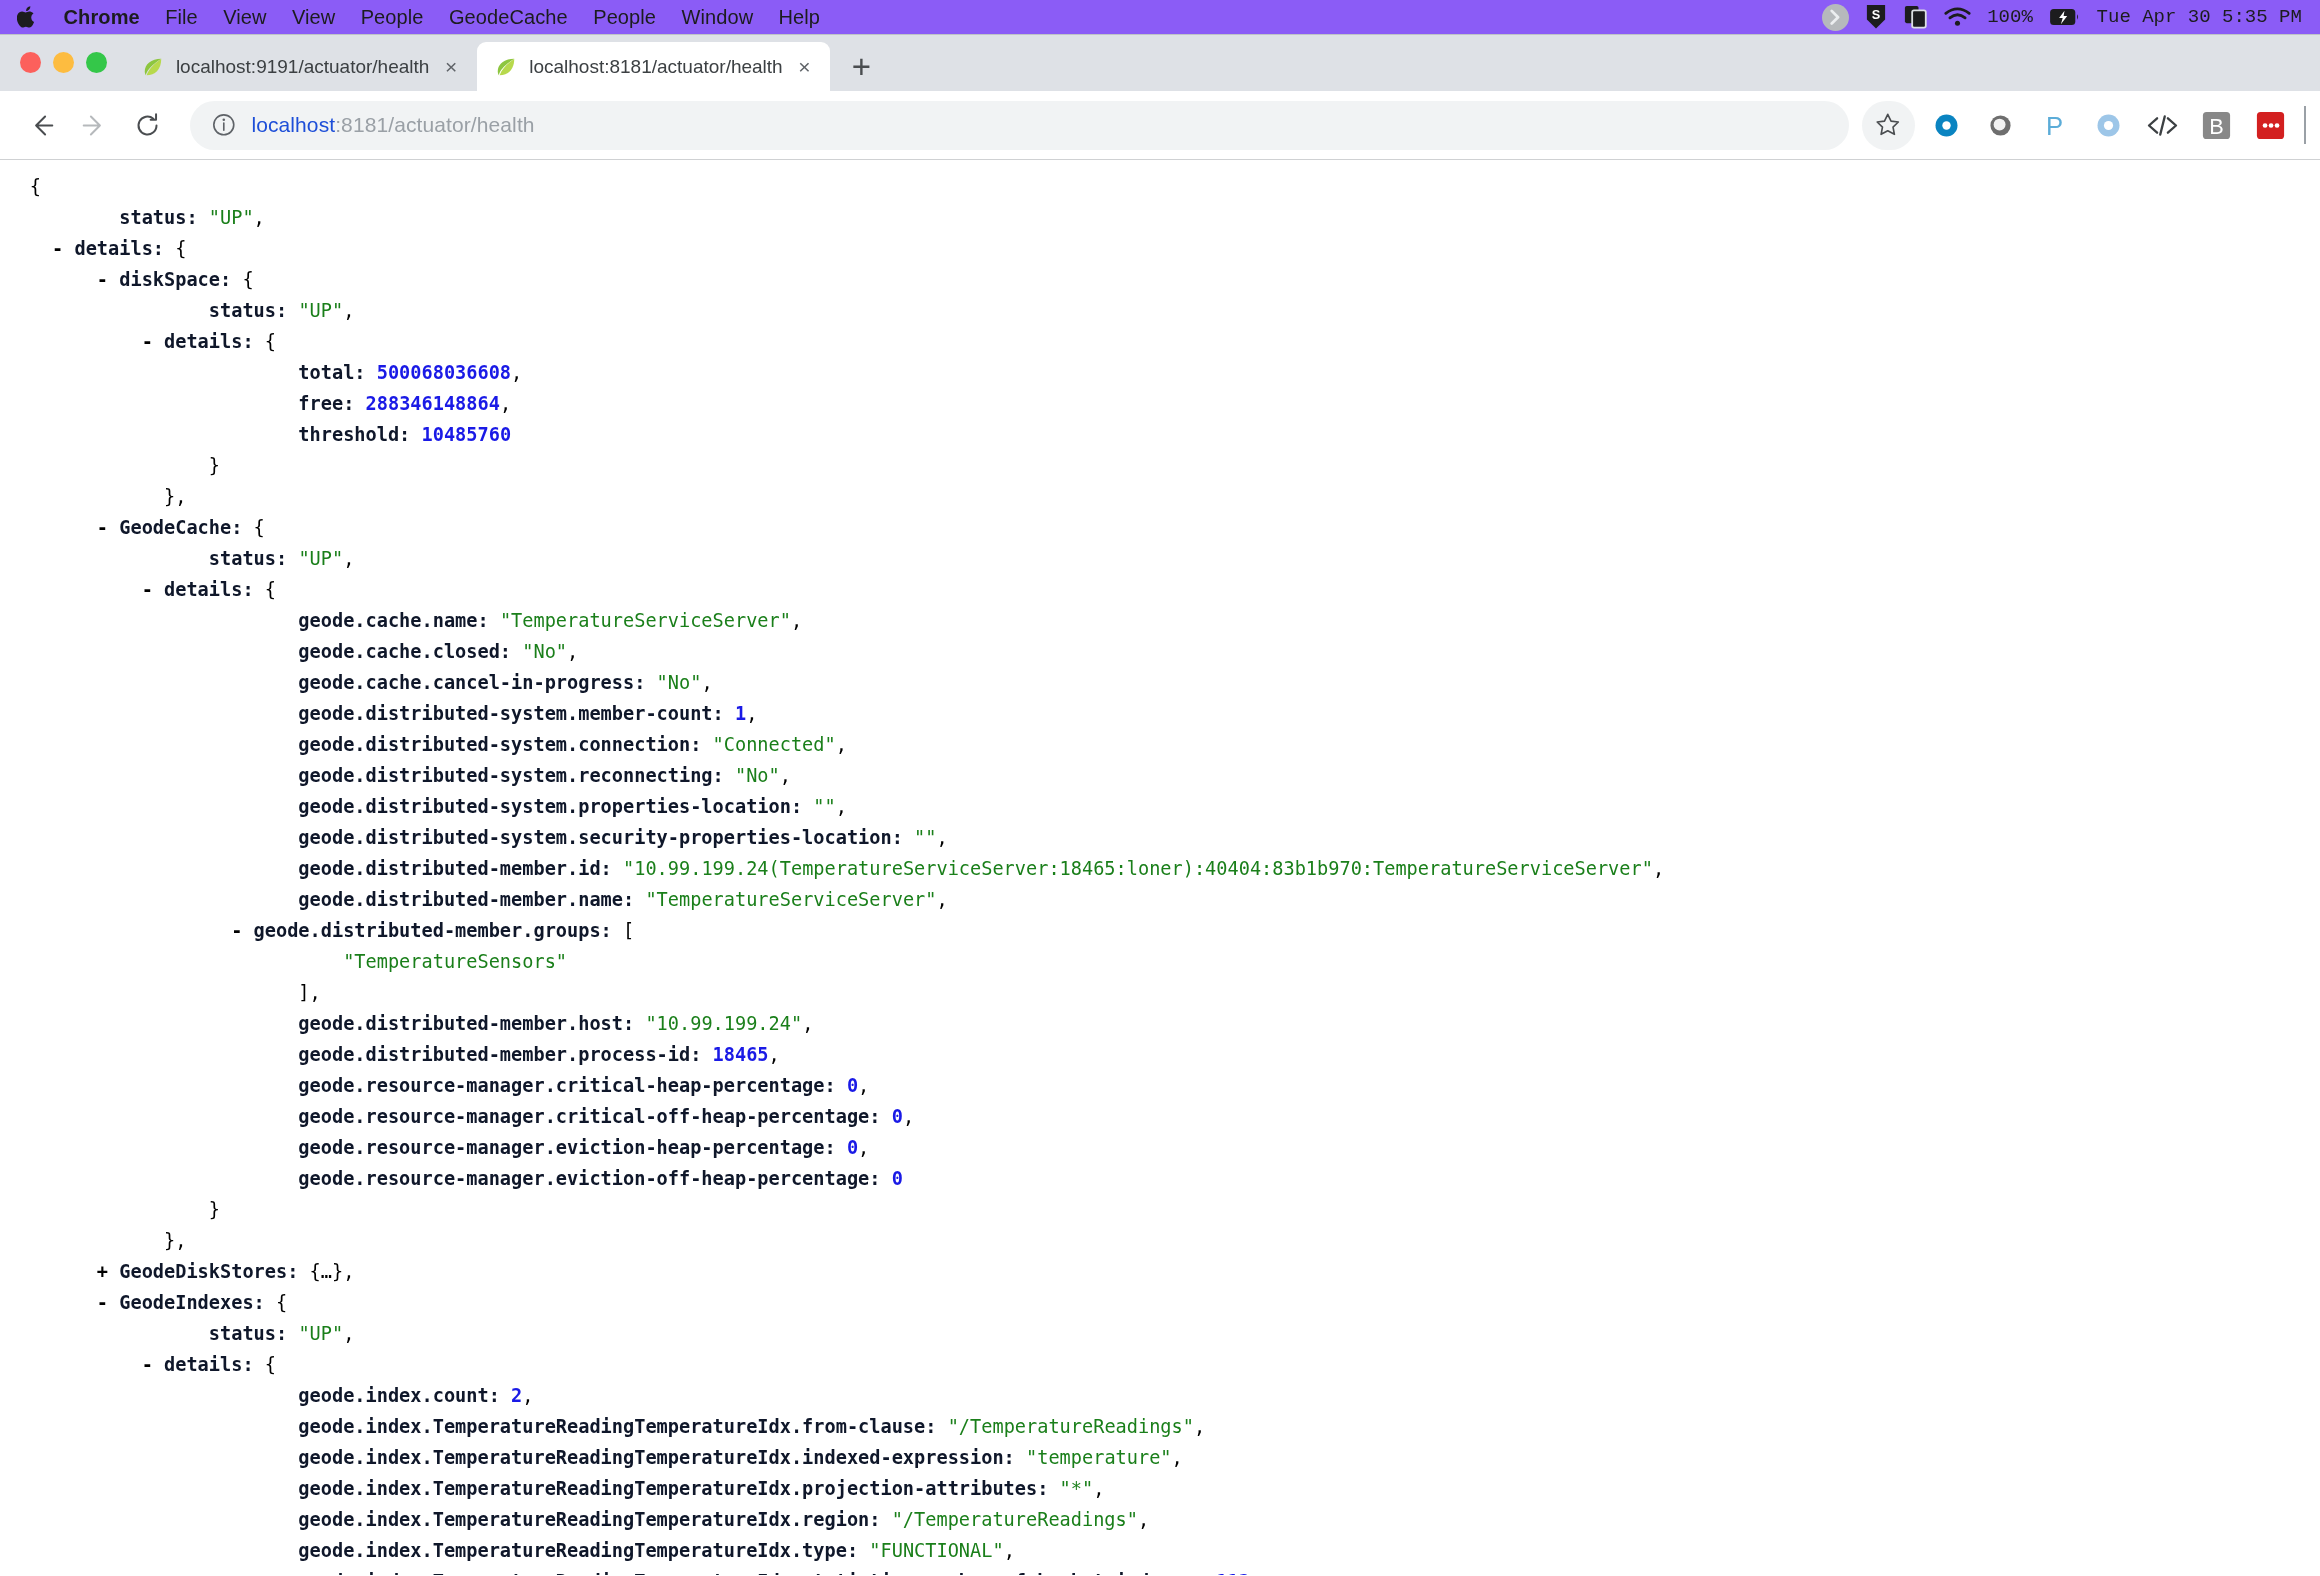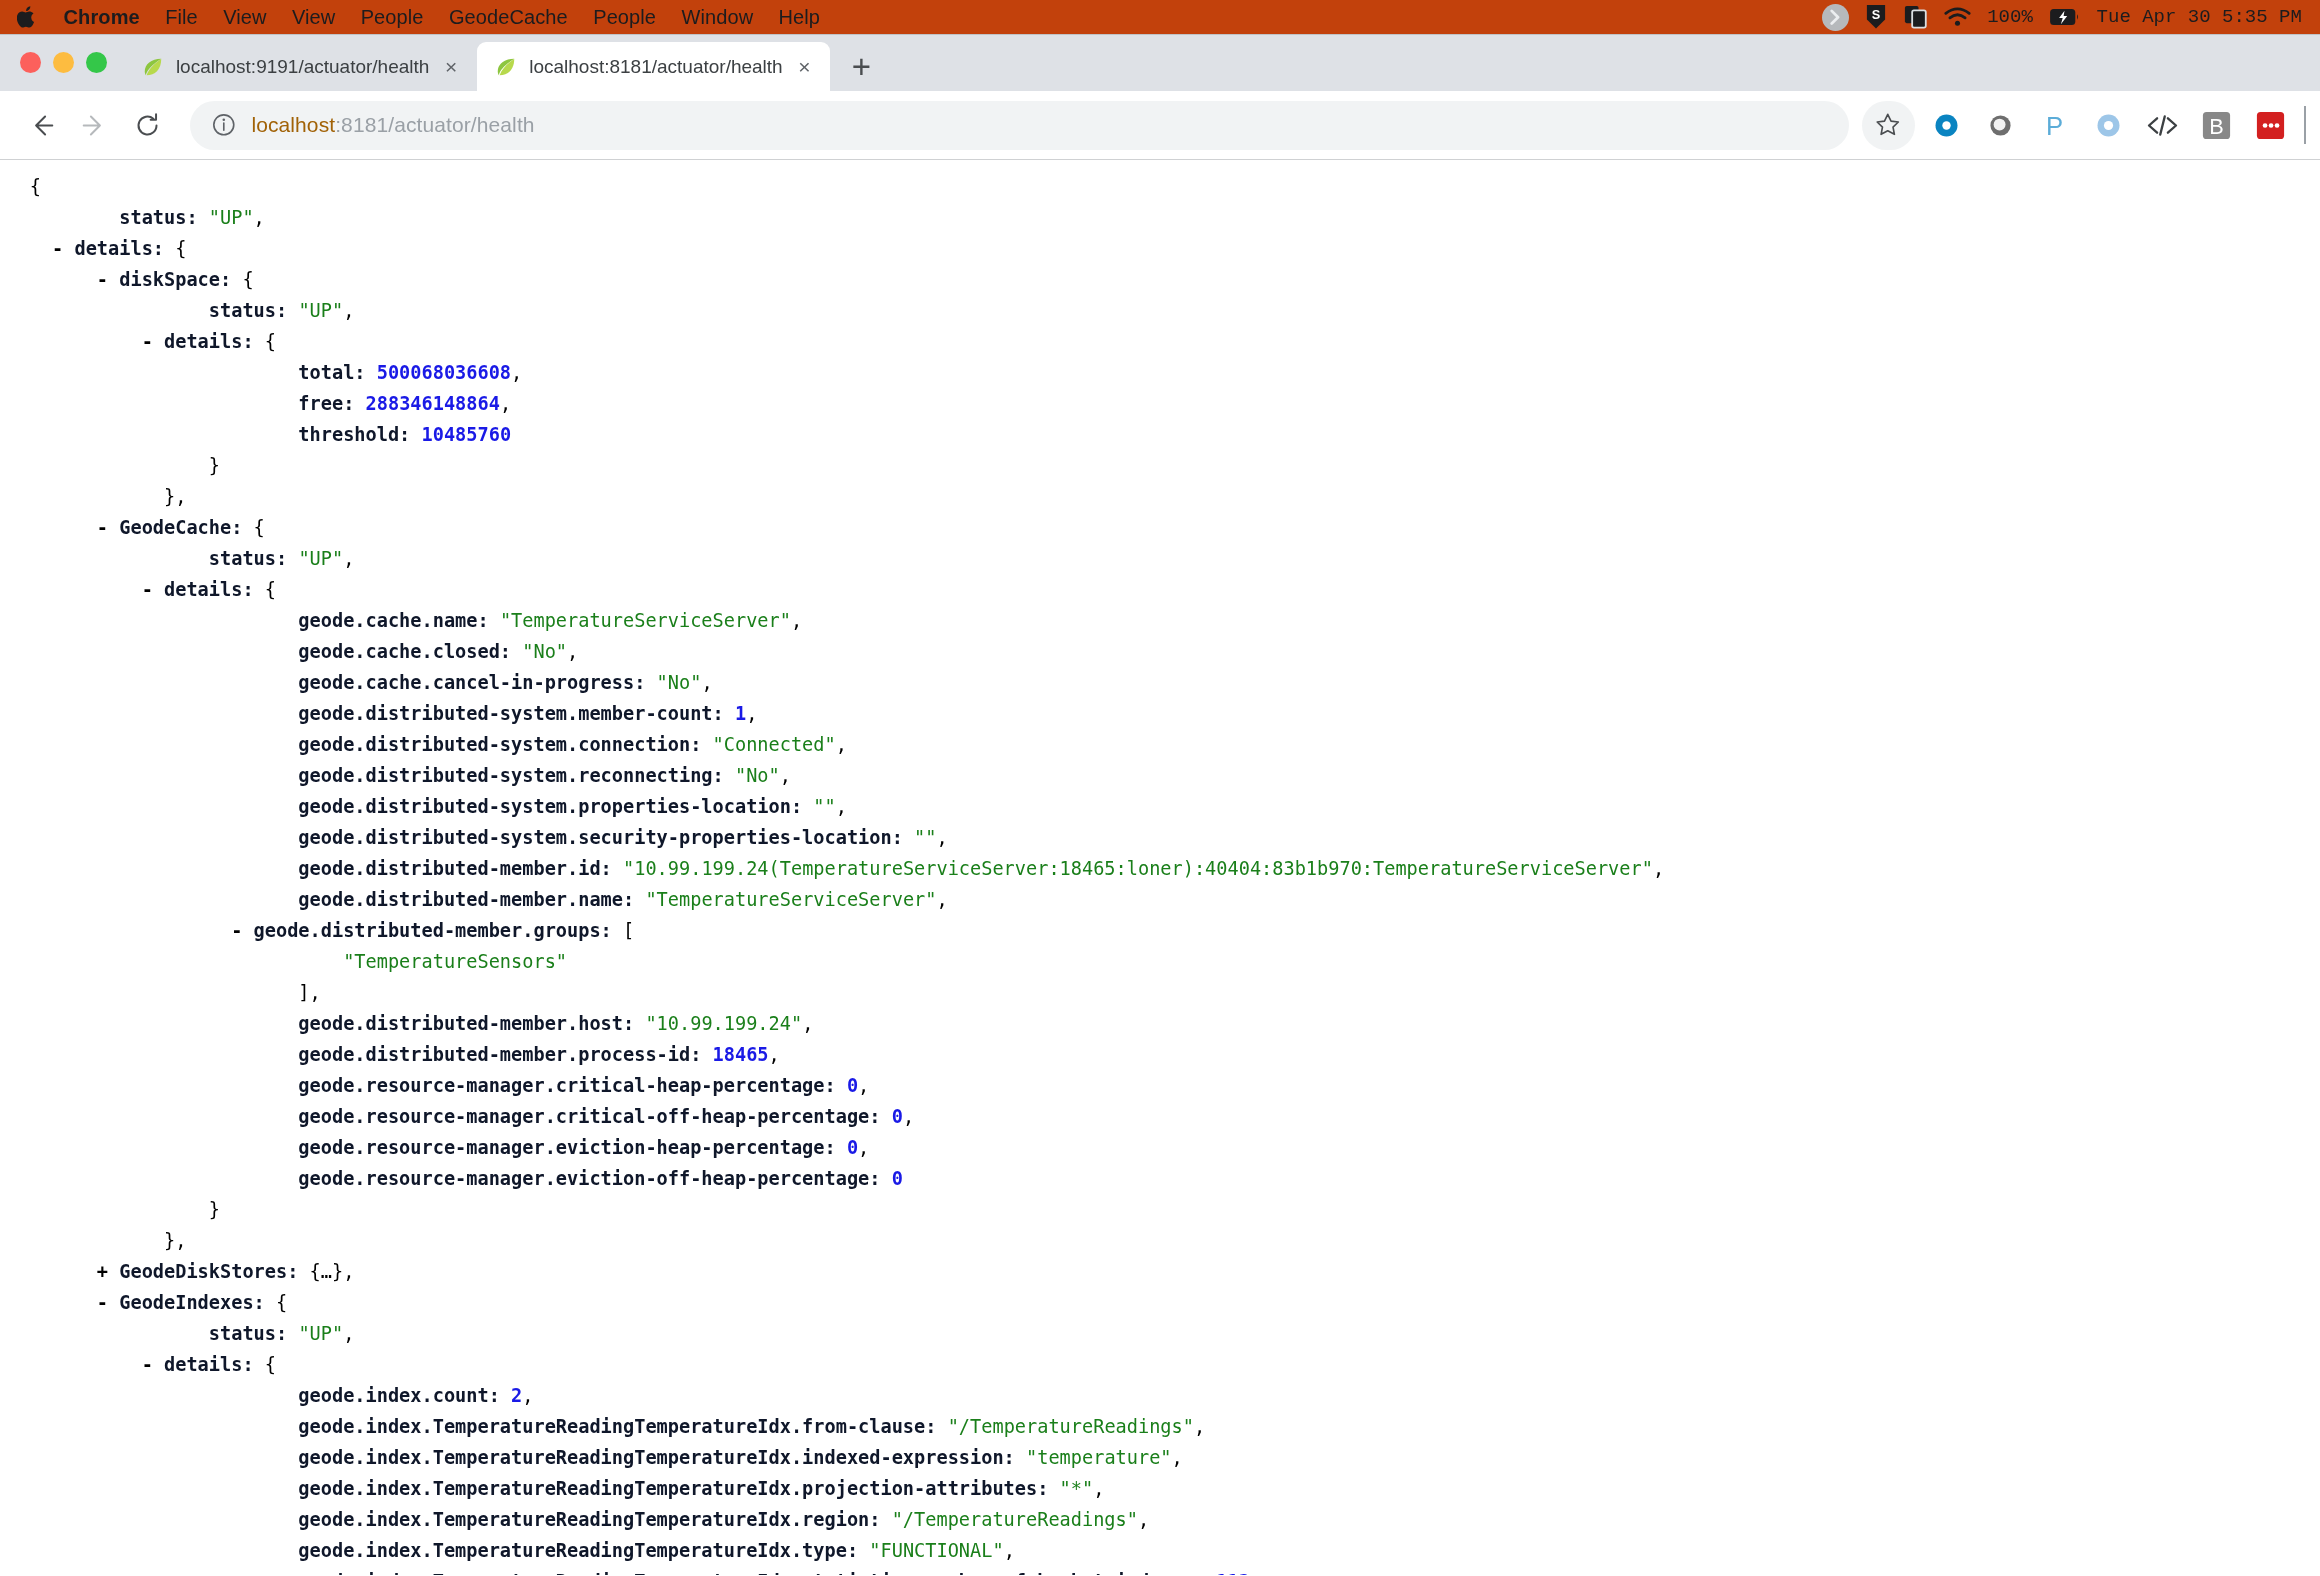--- a/index.html
+++ b/index.html
@@ -6,21 +6,21 @@
   html, body {
     width: 2320px; height: 1576px;
     overflow: hidden;
     background: #ffffff;
     font-family: "Liberation Sans", sans-serif;
   }
 
   
   .menubar {
     height: 35px;
-    background: #c2410c;
+    background: #8b5cf6;
     display: flex;
     align-items: center;
     padding: 0 12.7px 0 16.4px;
     border-bottom: 0.9px solid #bfc3c7;
   }
   .apple-logo {
     width: 20px; height: 23.6px;
     margin-right: 14.5px;
     display: flex; align-items: center; justify-content: center;
   }
@@ -143,21 +143,21 @@
     flex: 0 0 auto;
     display: flex; align-items: center; justify-content: center;
     color: #5f6368;
   }
   .omni-url {
     font-size: 21px;
     color: #9aa0a6;
     white-space: nowrap;
     letter-spacing: 0.1px;
   }
-  .omni-url .host { color: #a16207; margin-top: 8px; }
+  .omni-url .host { color: #1d4ed8; margin-top: 8px; }
   .star-btn {
     width: 53px; height: 49px;
     border-radius: 24.5px;
     background: #f1f3f4;
     display: flex; align-items: center; justify-content: center;
     color: #4a4d50;
     flex: 0 0 auto;
     margin-right: 9px;
   }
   .ext-row { display: flex; align-items: center; gap: 9px; }

